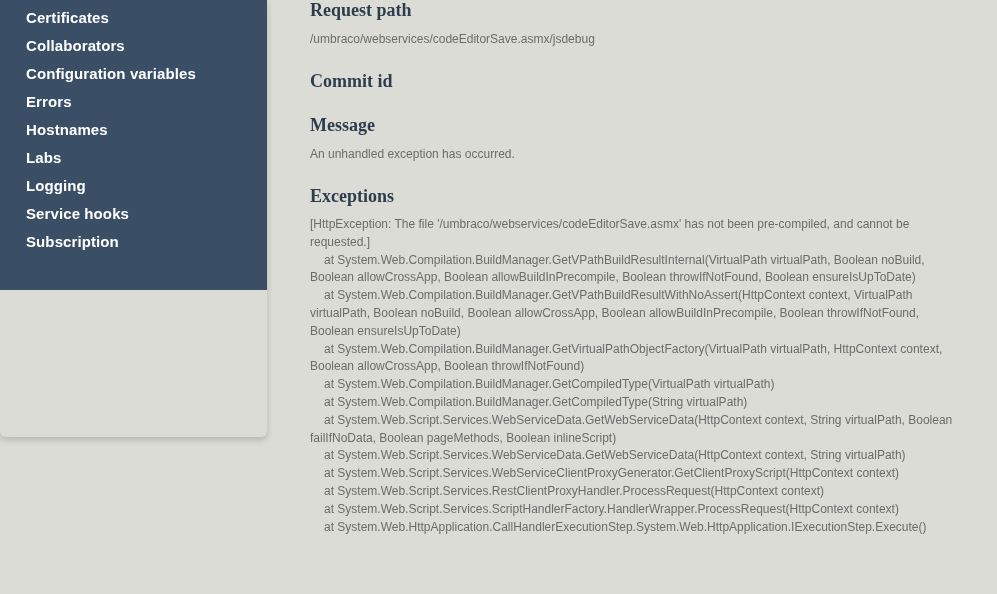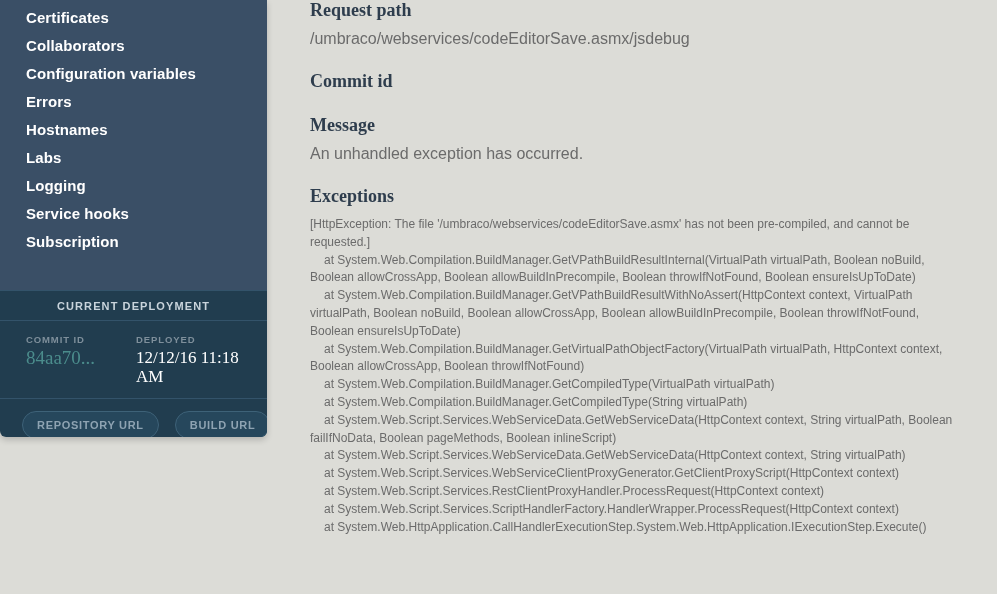--- a/index.html
+++ b/index.html
@@ -120,21 +120,21 @@
 
   .section-title {
     font-family: "Liberation Serif", serif;
     font-size: 18px;
     font-weight: bold;
     color: #2e3d4d;
     margin-bottom: 9px;
   }
 
   .section-body {
-    font-size: 16px;
+    font-size: 12px;
     color: #6b6b6b;
     line-height: 18px;
   }
 
   .section { margin-bottom: 23px; }
   .section.exceptions { margin-bottom: 0; }
 
   #stack-trace {
     font-size: 12px;
     color: #6b6b6b;
@@ -155,41 +155,20 @@
     <a class="nav-item">Collaborators</a>
     <a class="nav-item">Configuration variables</a>
     <a class="nav-item">Errors</a>
     <a class="nav-item">Hostnames</a>
     <a class="nav-item">Labs</a>
     <a class="nav-item">Logging</a>
     <a class="nav-item">Service hooks</a>
     <a class="nav-item">Subscription</a>
   </nav>
 
-  <section id="deployment">
-
-    <div id="deploy-header">CURRENT DEPLOYMENT</div>
-
-    <div id="deploy-body">
-      <div class="deploy-col commit">
-        <div class="deploy-label">COMMIT ID</div>
-        <div class="deploy-value accent">84aa70...</div>
-      </div>
-      <div class="deploy-col deployed">
-        <div class="deploy-label">DEPLOYED</div>
-        <div class="deploy-value">12/12/16 11:18 AM</div>
-      </div>
-    </div>
-
-    <div id="deploy-actions">
-      <button class="url-button">REPOSITORY URL</button>
-      <button class="url-button">BUILD URL</button>
-    </div>
-
-  </section>
 </div>
 
 <main id="content">
 
   <div class="section">
     <h2 class="section-title">Request path</h2>
     <div class="section-body">/umbraco/webservices/codeEditorSave.asmx/jsdebug</div>
   </div>
 
   <div class="section">

